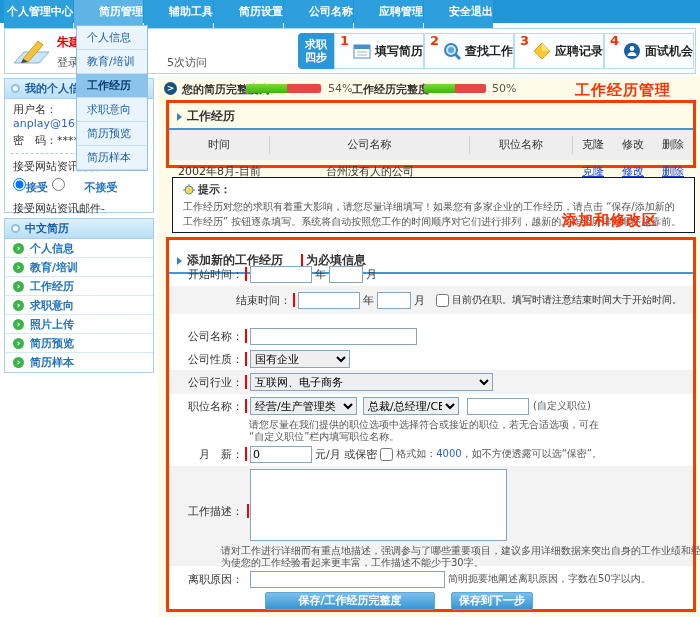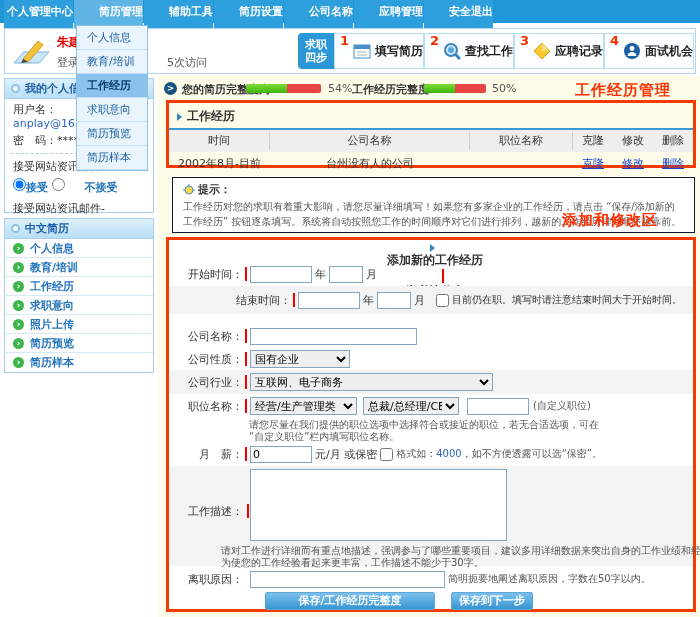--- a/index.html
+++ b/index.html
@@ -61,21 +61,21 @@
 
   .annot { position:absolute; color:#ff3000; font-weight:bold; font-size:15px; letter-spacing:1px; z-index:40; }
 
   
   .red-box { position:absolute; border:3px solid #f43b00; }
   .sec-title { display:flex; align-items:center; padding:5px 0 3px 8px; font-weight:bold; font-size:12px; color:#333; }
   .tri { width:0; height:0; border-left:5px solid #2e86c8; border-top:4px solid transparent; border-bottom:4px solid transparent; margin-right:5px; }
   .blue-rule { height:2px; background:#3e97d7; }
 
   
-  .t-head { display:flex; height:22px; background:#eee; font-size:11px; color:#333; align-items:center; }
+  .t-head { display:flex; height:30px; background:#eee; font-size:11px; color:#333; align-items:center; }
   .t-head .c { text-align:center; line-height:18px; border-right:1px solid #d0d0d0; height:18px; }
   .t-head .c:last-child { border-right:none; }
   .t-row { display:flex; height:22px; align-items:center; font-size:11px; }
   .c1{width:101px;} .c2{width:200px;} .c3{width:103px;} .c4{width:120px; display:flex; justify-content:space-around;}
   .t-row .c1,.t-row .c2 { text-align:center; }
   .tlink { color:#1744ce; text-decoration:underline; cursor:pointer; }
 
   
   .tip { position:absolute; left:172px; top:177px; width:523px; height:56px; background:#fff; border:1px solid #0f172a; padding:4px 10px 8px 10px; }
   .tip-title { font-weight:bold; font-size:11px; color:#333; display:flex; align-items:center; }
@@ -297,21 +297,21 @@
       <span>提示：</span>
     </div>
     <div class="tip-text">工作经历对您的求职有着重大影响，请您尽量详细填写！如果您有多家企业的工作经历，请点击 “保存/添加新的工作经历” 按钮逐条填写。系统将自动按照您工作的时间顺序对它们进行排列，越新的工作经历排列顺序越靠前。</div>
   </div>
 
   <span class="annot" style="left:562px;top:211px;">添加和修改区</span>
 
   <div class="red-box" style="left:166px;top:237px;width:530px;height:375px;background:#fff;">
     <div class="form-inner">
 
-      <div class="sec-title" style="padding-top:4px;flex-direction:column;">
+      <div class="sec-title" style="padding-top:12px;">
         <span class="tri"></span>
         <span>添加新的工作经历</span>
         <span class="rbar" style="margin-left:18px;"></span>
         <span>为必填信息</span>
       </div>
       <div class="blue-rule"></div>
 
       <div class="frow" style="top:22px;height:24px;">
         <div class="flabel">开始时间：</div>
         <span class="rbar"></span>

